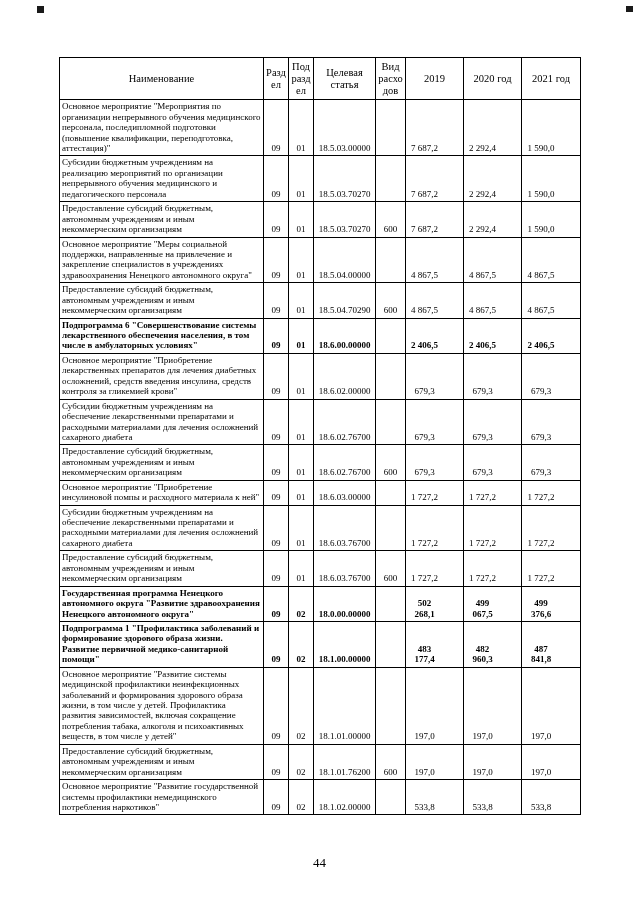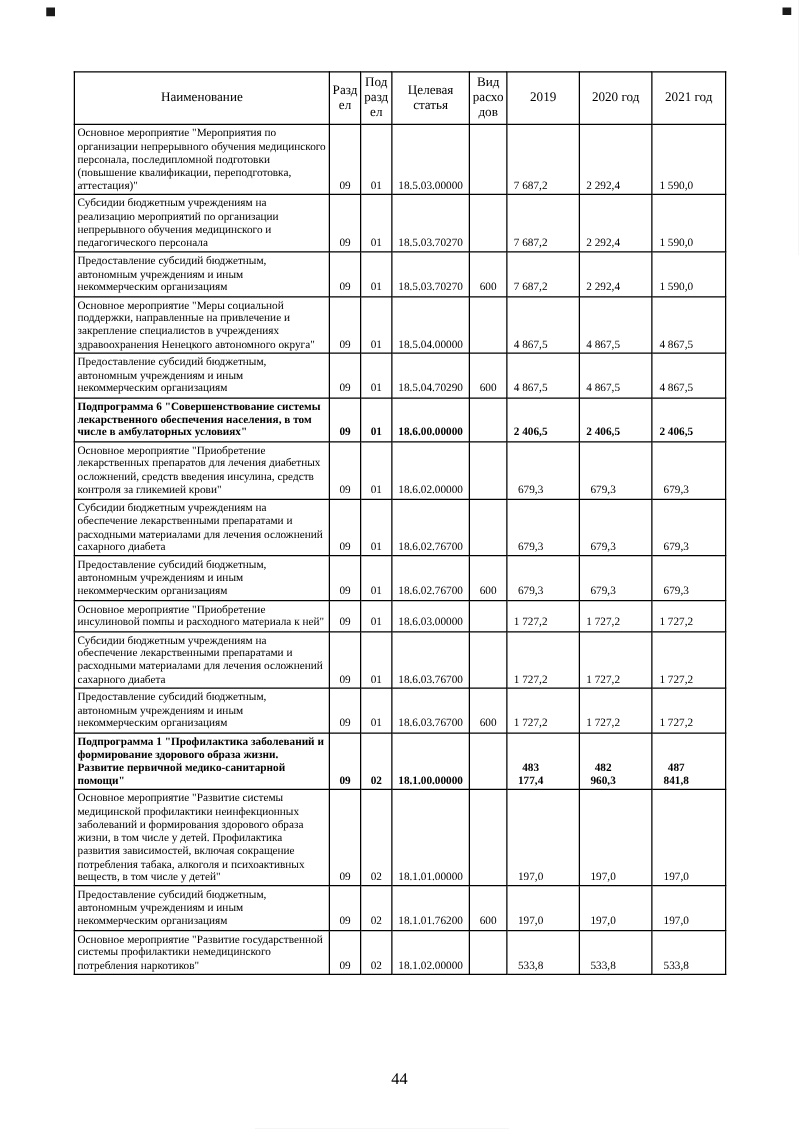--- a/index.html
+++ b/index.html
@@ -214,20 +214,30 @@
           <td class="col-0">Предоставление субсидий бюджетным, автономным учреждениям и иным некоммерческим организациям</td>
           <td class="col-1">09</td>
           <td class="col-2">01</td>
           <td class="col-3">18.6.03.76700</td>
           <td class="col-4">600</td>
           <td class="col-5">1 727,2</td>
           <td class="col-6">1 727,2</td>
           <td class="col-7">1 727,2</td>
         </tr>
         <tr class="bold">
+          <td class="col-0">Государственная программа Ненецкого автономного округа "Развитие здравоохранения Ненецкого автономного округа"</td>
+          <td class="col-1">09</td>
+          <td class="col-2">02</td>
+          <td class="col-3">18.0.00.00000</td>
+          <td class="col-4"></td>
+          <td class="col-5">502 268,1</td>
+          <td class="col-6">499 067,5</td>
+          <td class="col-7">499 376,6</td>
+        </tr>
+        <tr class="bold">
           <td class="col-0">Подпрограмма 1 "Профилактика заболеваний и формирование здорового образа жизни. Развитие первичной медико-санитарной помощи"</td>
           <td class="col-1">09</td>
           <td class="col-2">02</td>
           <td class="col-3">18.1.00.00000</td>
           <td class="col-4"></td>
           <td class="col-5">483 177,4</td>
           <td class="col-6">482 960,3</td>
           <td class="col-7">487 841,8</td>
         </tr>
         <tr>

